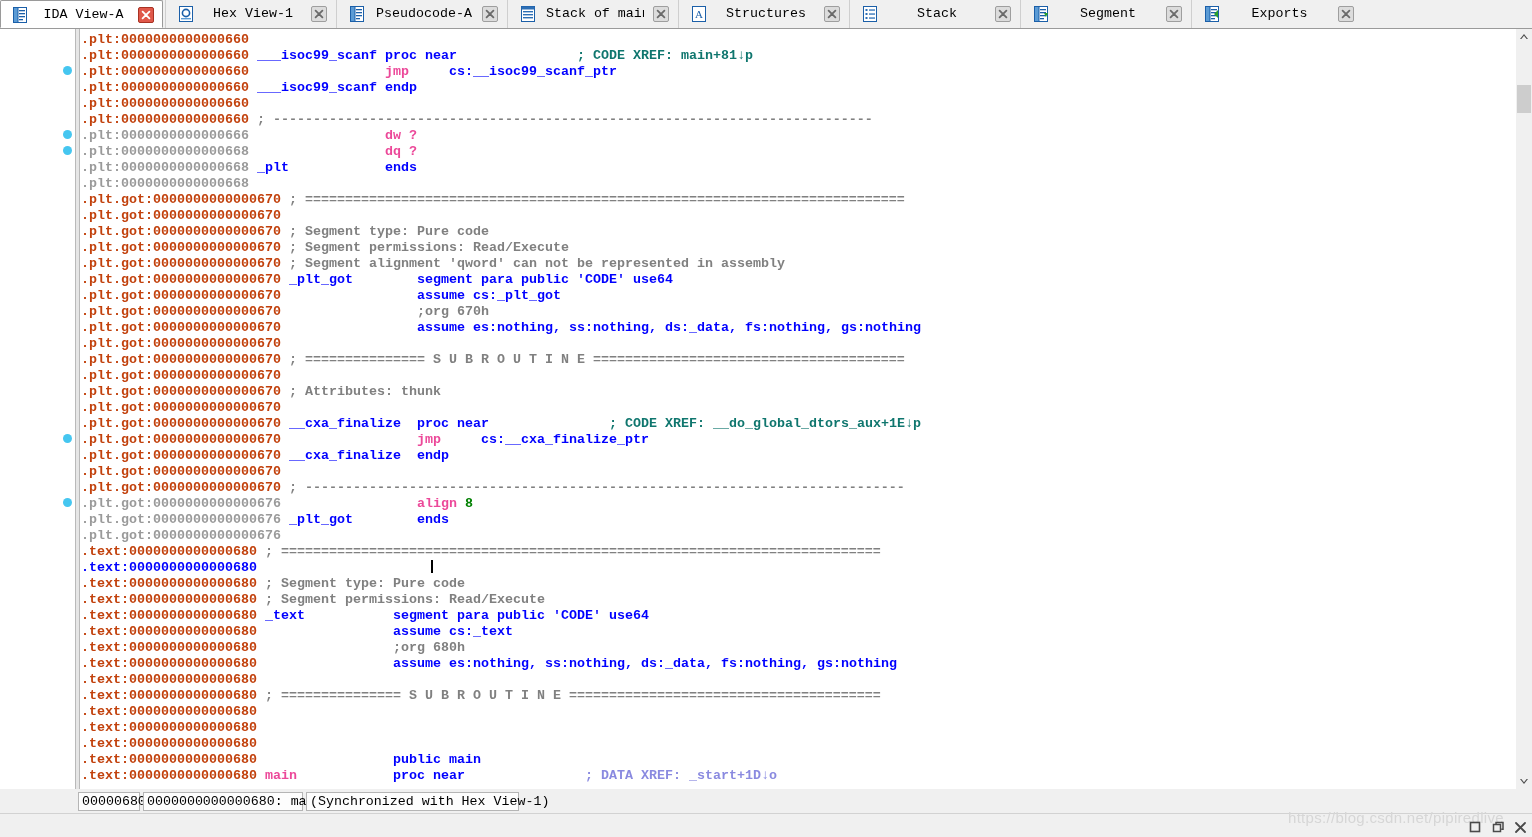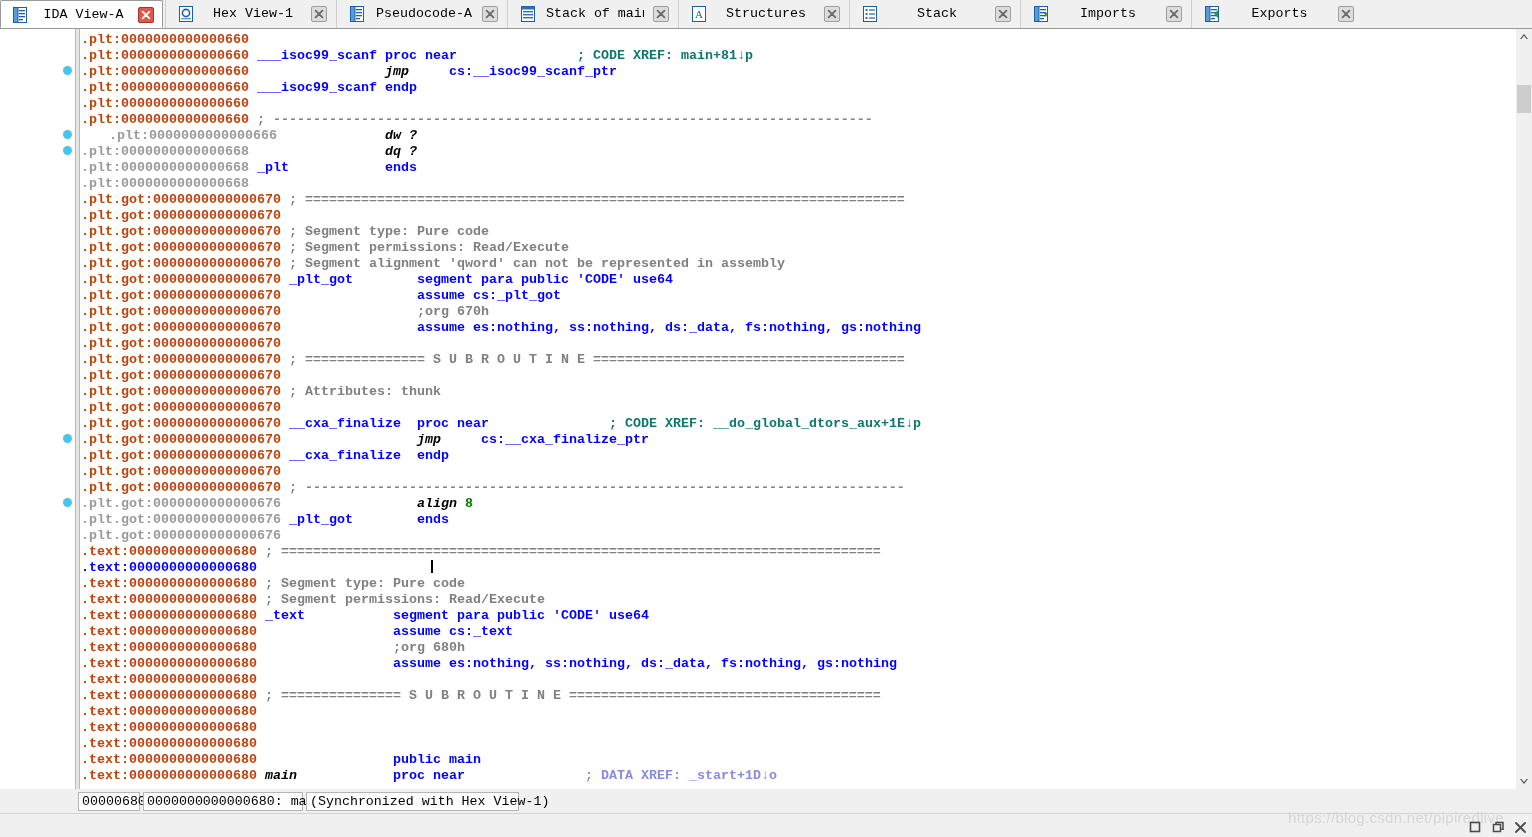--- a/index.html
+++ b/index.html
@@ -35,21 +35,21 @@
   .code{position:absolute;left:81px;top:3px;right:18px;bottom:0;overflow:hidden;
          font-family:"Liberation Mono","DejaVu Sans Mono",monospace;font-size:13.33px;
          font-weight:bold;}
   .cline{position:relative;height:16px;line-height:16px;white-space:pre;}
   .cline span{position:absolute;top:0;white-space:pre;}
   .c-addr{color:#c2410c;}
   .c-addrdim{color:#9a9a9a;}
   .c-addrcur{color:#0000ff;}
   .c-name{color:#0000ff;}
   .c-kw{color:#0000ff;}
-  .c-insn{color:#000000;font-style:italic;}
+  .c-insn{color:#ec4899;}
   .c-num{color:#008000;}
   .c-cmt{color:#808080;font-weight:bold;}
   .c-cref{color:#0f766e;}
   .c-dref{color:#8a8ae0;}
   .caret{position:absolute;width:2px;height:13px;top:1px;background:#000;}
 
   
   .vscroll{position:absolute;right:0;top:29px;width:16px;height:760px;background:#f0f0f0;
            border-left:1px solid #ffffff;}
   .vbtn{position:absolute;left:0;width:16px;height:16px;}
@@ -167,21 +167,21 @@
       <div class="tab sep" style="left: 1020px; width: 171px;">
         <span class="ticon"><svg width="18" height="18" viewBox="0 0 18 18">
             <rect x="2.5" y="1.5" width="13" height="15" fill="#ffffff" stroke="#1b5fa8"></rect>
             <rect x="2.5" y="1.5" width="4.5" height="15" fill="#5b9bd5" stroke="#1b5fa8"></rect>
             <rect x="8" y="4" width="6" height="1.3" fill="#1b5fa8"></rect>
             <rect x="8" y="7" width="6" height="1.3" fill="#1b5fa8"></rect>
             <rect x="8" y="10" width="6" height="1.3" fill="#1b5fa8"></rect>
             <rect x="8" y="13" width="4" height="1.3" fill="#1b5fa8"></rect>
             <path d="M12 8 L16 8 L14 12 Z" fill="#2aa02a"></path>
           </svg></span>
-        <span class="tlabel">Imports</span>
+        <span class="tlabel">Segment</span>
         <span class="tclose" style="left: 145px;">
           <svg width="14" height="14" viewBox="0 0 14 14">
             <path d="M3.6 3.6 L10.4 10.4 M10.4 3.6 L3.6 10.4" stroke="#6a6a6a" stroke-width="1.8" stroke-linecap="round"></path>
           </svg>
         </span>
       </div>
       <div class="tab sep" style="left: 1191px; width: 172px;">
         <span class="ticon"><svg width="18" height="18" viewBox="0 0 18 18">
             <rect x="2.5" y="1.5" width="13" height="15" fill="#ffffff" stroke="#1b5fa8"></rect>
             <rect x="2.5" y="1.5" width="4.5" height="15" fill="#5b9bd5" stroke="#1b5fa8"></rect>
@@ -209,21 +209,21 @@
         <div class="bpdot" style="top: 469px; background: rgb(69, 198, 240);"></div>
       </div>
     <div class="gutterline"></div>
     <div class="code" id="code">
         <div class="cline"><span class="c-addr" style="left: 0px;">.plt:0000000000000660</span></div>
         <div class="cline"><span class="c-addr" style="left: 0px;">.plt:0000000000000660</span><span class="c-name" style="left: 176px;">___isoc99_scanf</span><span class="c-kw" style="left: 304px;">proc near</span><span class="c-cref" style="left: 496px;">; CODE XREF: main+81↓p</span></div>
         <div class="cline"><span class="c-addr" style="left: 0px;">.plt:0000000000000660</span><span class="c-insn" style="left: 304px;">jmp</span><span class="c-name" style="left: 368px;">cs:__isoc99_scanf_ptr</span></div>
         <div class="cline"><span class="c-addr" style="left: 0px;">.plt:0000000000000660</span><span class="c-name" style="left: 176px;">___isoc99_scanf</span><span class="c-kw" style="left: 304px;">endp</span></div>
         <div class="cline"><span class="c-addr" style="left: 0px;">.plt:0000000000000660</span></div>
         <div class="cline"><span class="c-addr" style="left: 0px;">.plt:0000000000000660</span><span class="c-cmt" style="left: 176px;">; ---------------------------------------------------------------------------</span></div>
-        <div class="cline"><span class="c-addrdim" style="left: 0px; margin-left: 28px;">.plt:0000000000000666</span><span class="c-insn" style="left: 304px;">dw ?</span></div>
+        <div class="cline"><span class="c-addrdim" style="left: 0px;">.plt:0000000000000666</span><span class="c-insn" style="left: 304px;">dw ?</span></div>
         <div class="cline"><span class="c-addrdim" style="left: 0px;">.plt:0000000000000668</span><span class="c-insn" style="left: 304px;">dq ?</span></div>
         <div class="cline"><span class="c-addrdim" style="left: 0px;">.plt:0000000000000668</span><span class="c-name" style="left: 176px;">_plt</span><span class="c-kw" style="left: 304px;">ends</span></div>
         <div class="cline"><span class="c-addrdim" style="left: 0px;">.plt:0000000000000668</span></div>
         <div class="cline"><span class="c-addr" style="left: 0px;">.plt.got:0000000000000670</span><span class="c-cmt" style="left: 208px;">; ===========================================================================</span></div>
         <div class="cline"><span class="c-addr" style="left: 0px;">.plt.got:0000000000000670</span></div>
         <div class="cline"><span class="c-addr" style="left: 0px;">.plt.got:0000000000000670</span><span class="c-cmt" style="left: 208px;">; Segment type: Pure code</span></div>
         <div class="cline"><span class="c-addr" style="left: 0px;">.plt.got:0000000000000670</span><span class="c-cmt" style="left: 208px;">; Segment permissions: Read/Execute</span></div>
         <div class="cline"><span class="c-addr" style="left: 0px;">.plt.got:0000000000000670</span><span class="c-cmt" style="left: 208px;">; Segment alignment 'qword' can not be represented in assembly</span></div>
         <div class="cline"><span class="c-addr" style="left: 0px;">.plt.got:0000000000000670</span><span class="c-name" style="left: 208px;">_plt_got</span><span class="c-kw" style="left: 336px;">segment para public 'CODE' use64</span></div>
         <div class="cline"><span class="c-addr" style="left: 0px;">.plt.got:0000000000000670</span><span class="c-kw" style="left: 336px;">assume cs:_plt_got</span></div>

